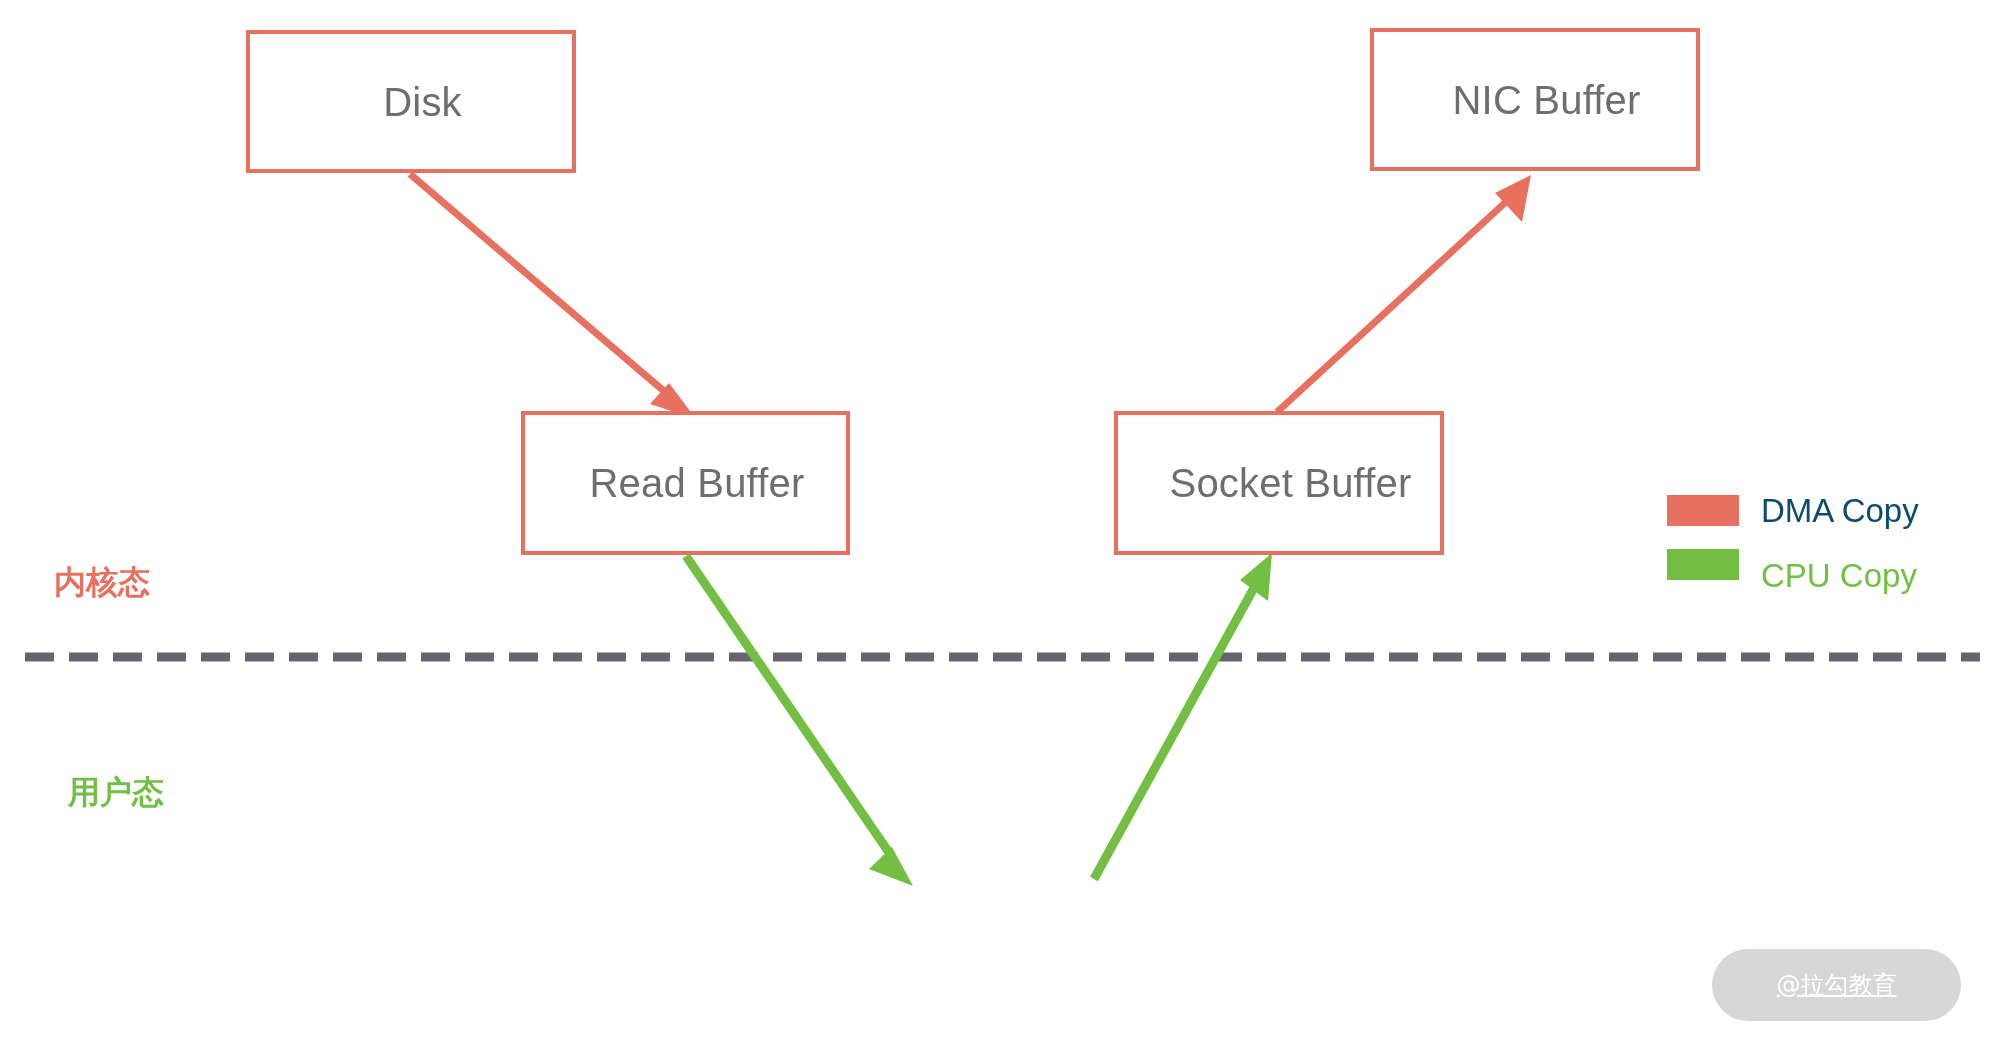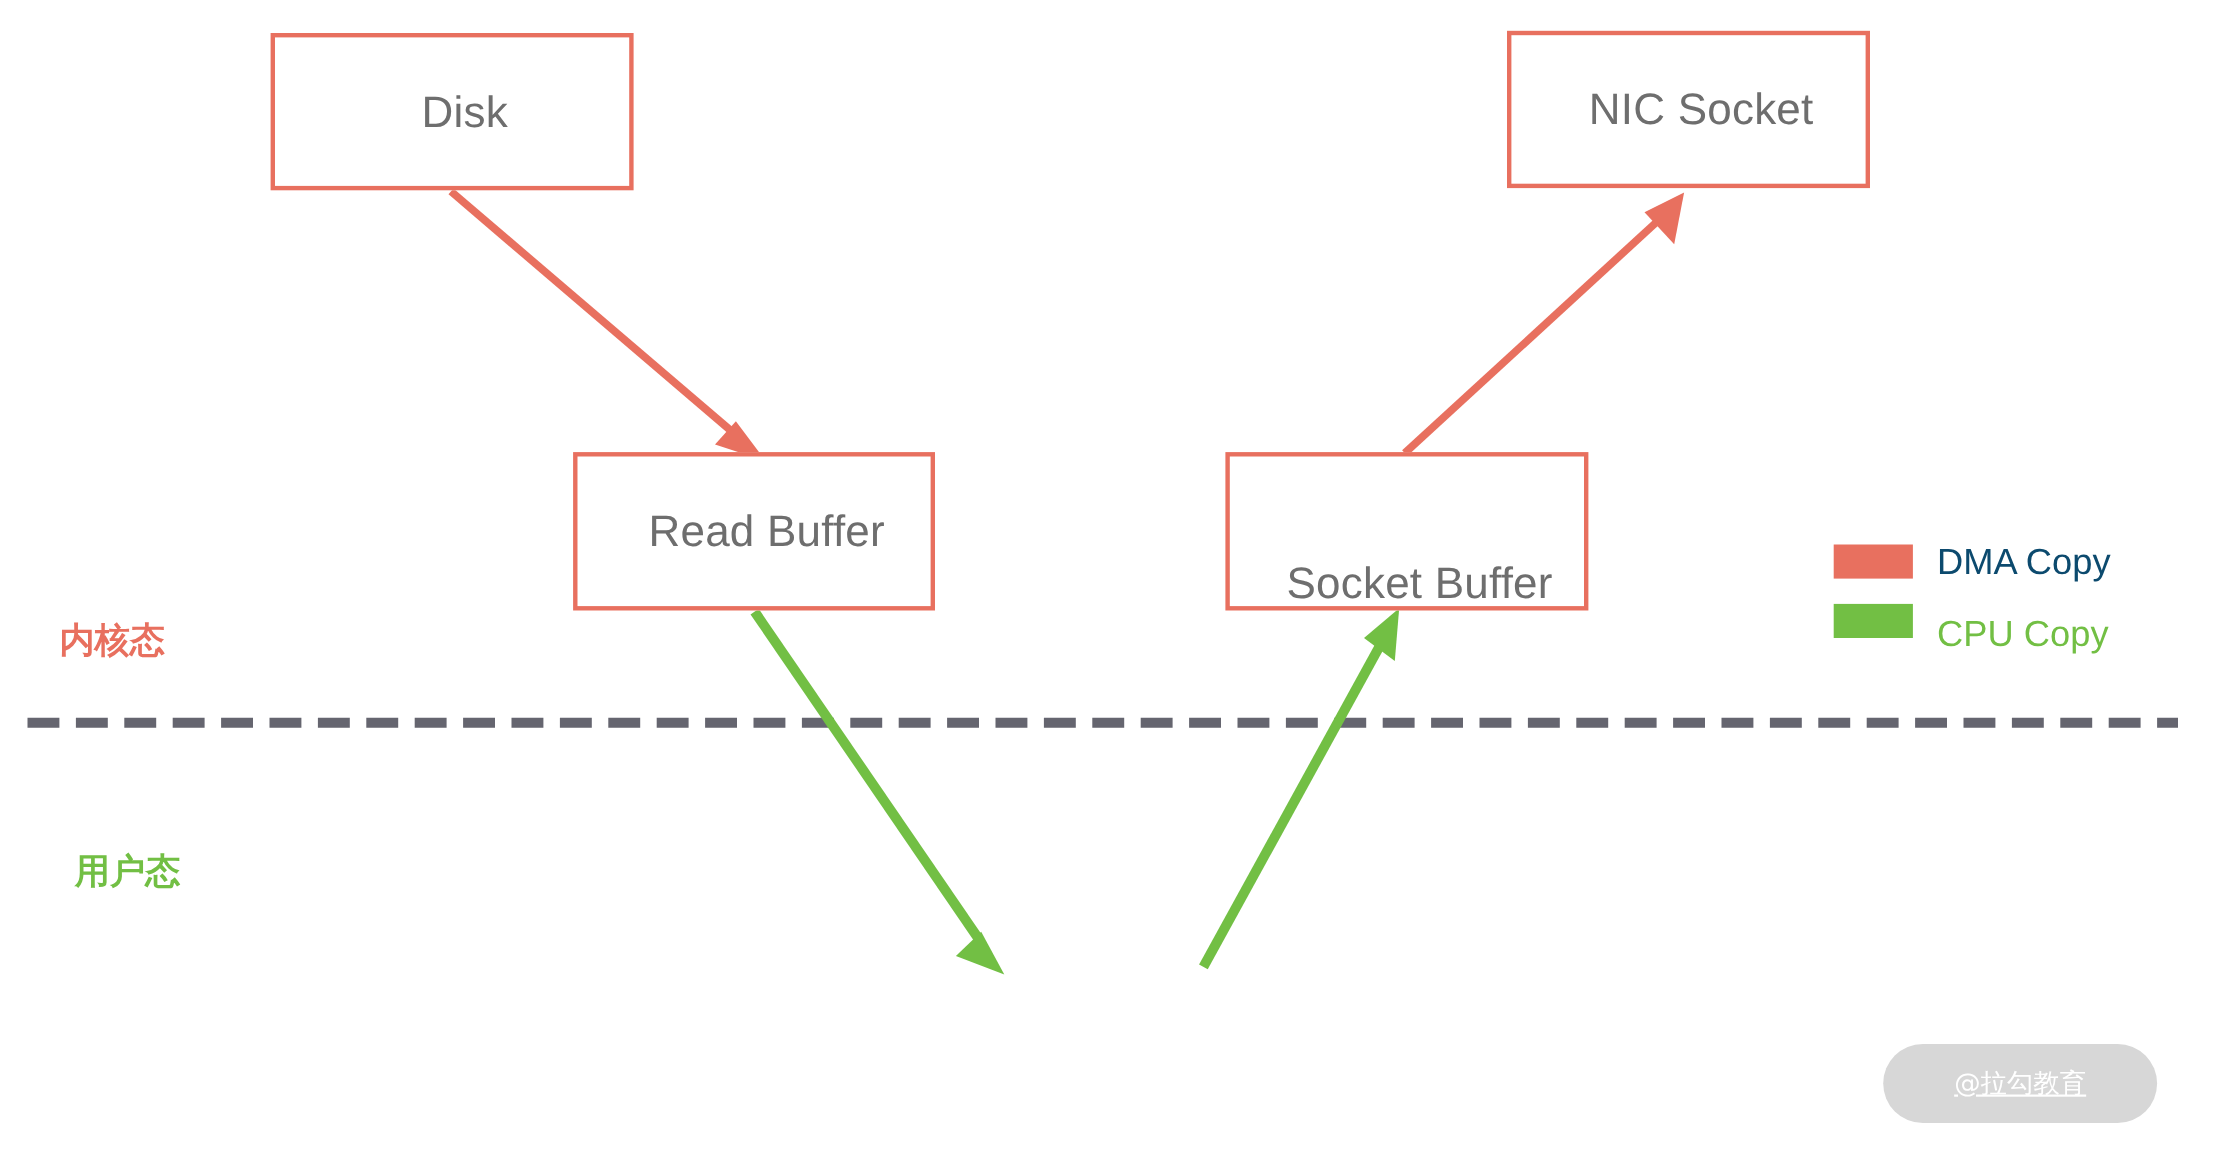--- a/index.html
+++ b/index.html
@@ -43,21 +43,21 @@
     line-height: 1;
     white-space: nowrap;
     margin-left: 23px;
   }
   .node-kernel { border-color: #e8705f; }
   .node-user   { border-color: #72bf44; }
 
   #node-disk        { left: 246px;  top: 30px;  width: 330px; height: 143px; }
   #node-nic-buffer  { left: 1370px; top: 28px;  width: 330px; height: 143px; }
   #node-read-buffer { left: 521px;  top: 411px; width: 329px; height: 144px; }
-  #node-socket-buffer { left: 1114px; top: 411px; width: 330px; height: 144px; align-items: flex-end; }
+  #node-socket-buffer { left: 1114px; top: 411px; width: 330px; height: 144px; }
   #node-application-buffer { left: 720px; top: 876px; width: 550px; height: 147px; }
 
   .state-label {
     position: absolute;
     font-size: 32px;
     font-weight: 700;
     line-height: 1;
     white-space: nowrap;
     font-family: "DejaVu Sans", "Liberation Sans", sans-serif;
     margin-top: 31px;
@@ -140,21 +140,21 @@
       <line x1="1277" y1="412" x2="1508" y2="200" stroke="#e8705f" stroke-width="7" stroke-linecap="butt"></line>
       <polygon points="1531,175 1522,222 1495,193" fill="#e8705f"></polygon>
     </g>
   </svg>
 
   <div class="node node-kernel" id="node-disk">
     <span class="node-label">Disk</span>
   </div>
 
   <div class="node node-kernel" id="node-nic-buffer">
-    <span class="node-label">NIC Socket</span>
+    <span class="node-label">NIC Buffer</span>
   </div>
 
   <div class="node node-kernel" id="node-read-buffer">
     <span class="node-label">Read Buffer</span>
   </div>
 
   <div class="node node-kernel" id="node-socket-buffer">
     <span class="node-label">Socket Buffer</span>
   </div>
 

